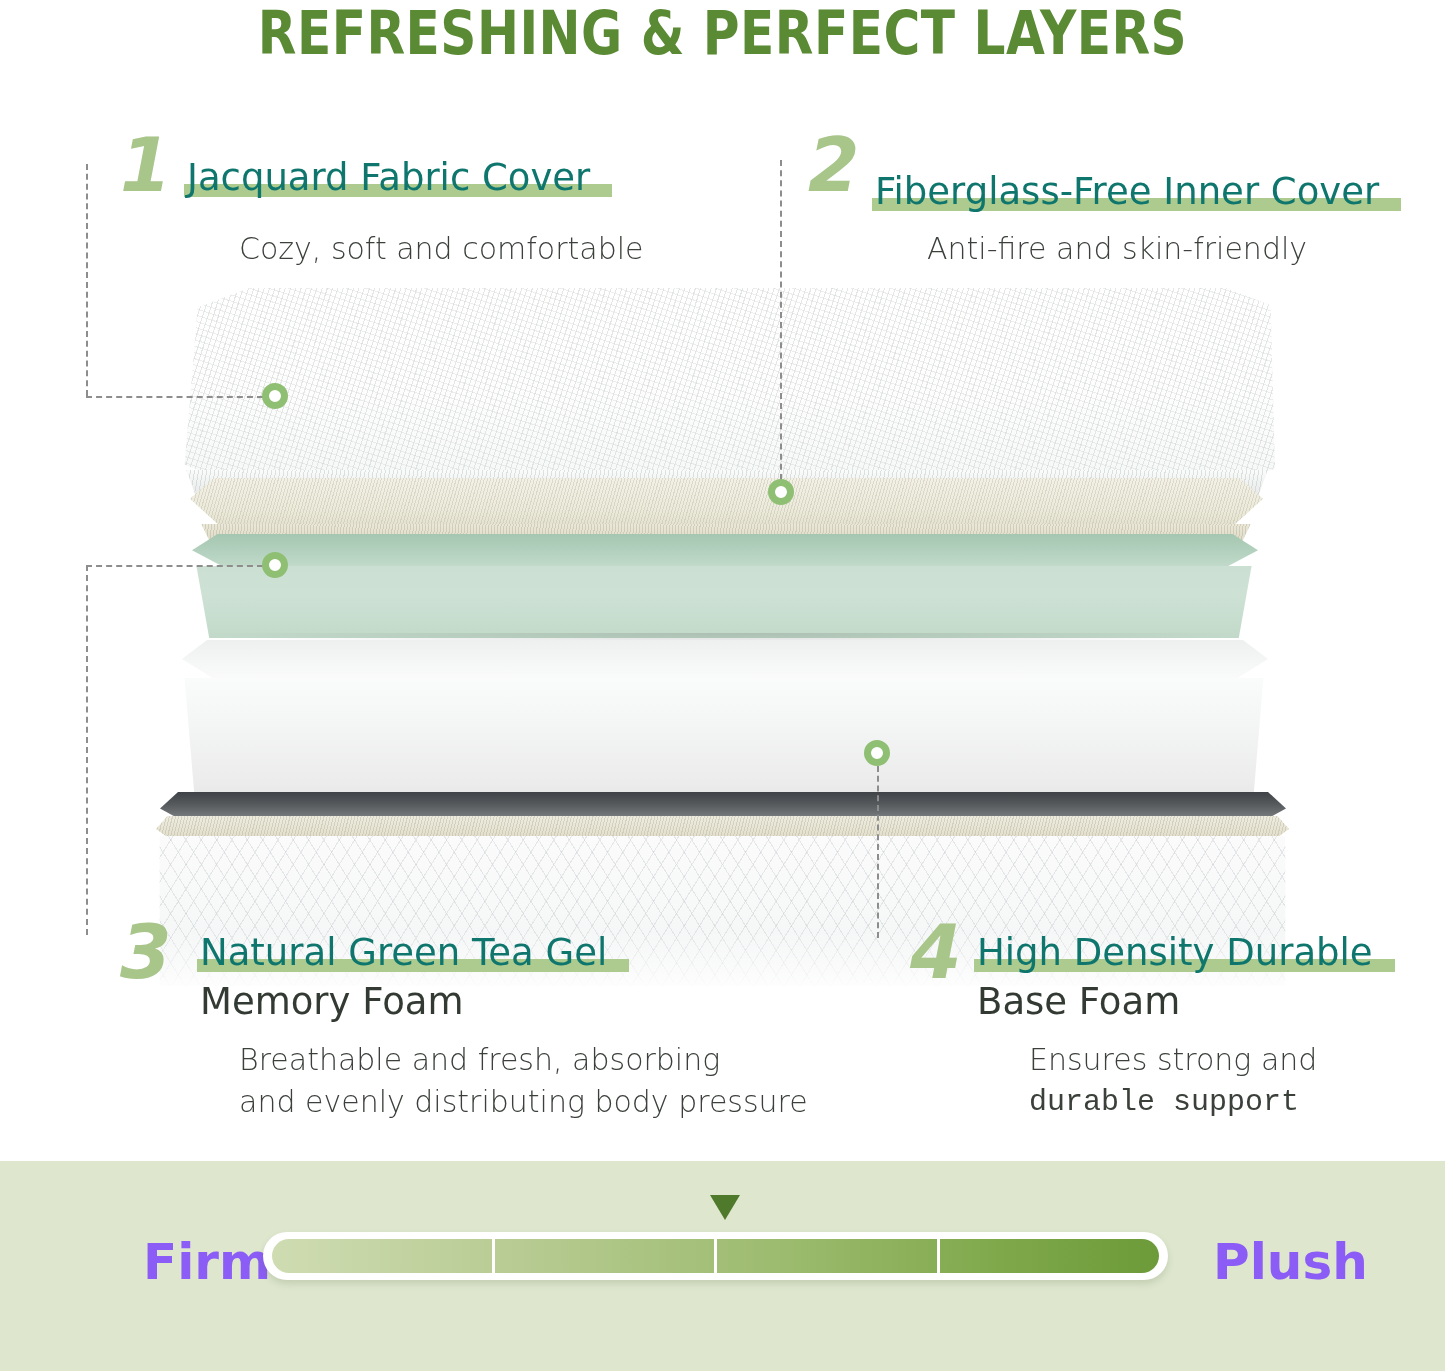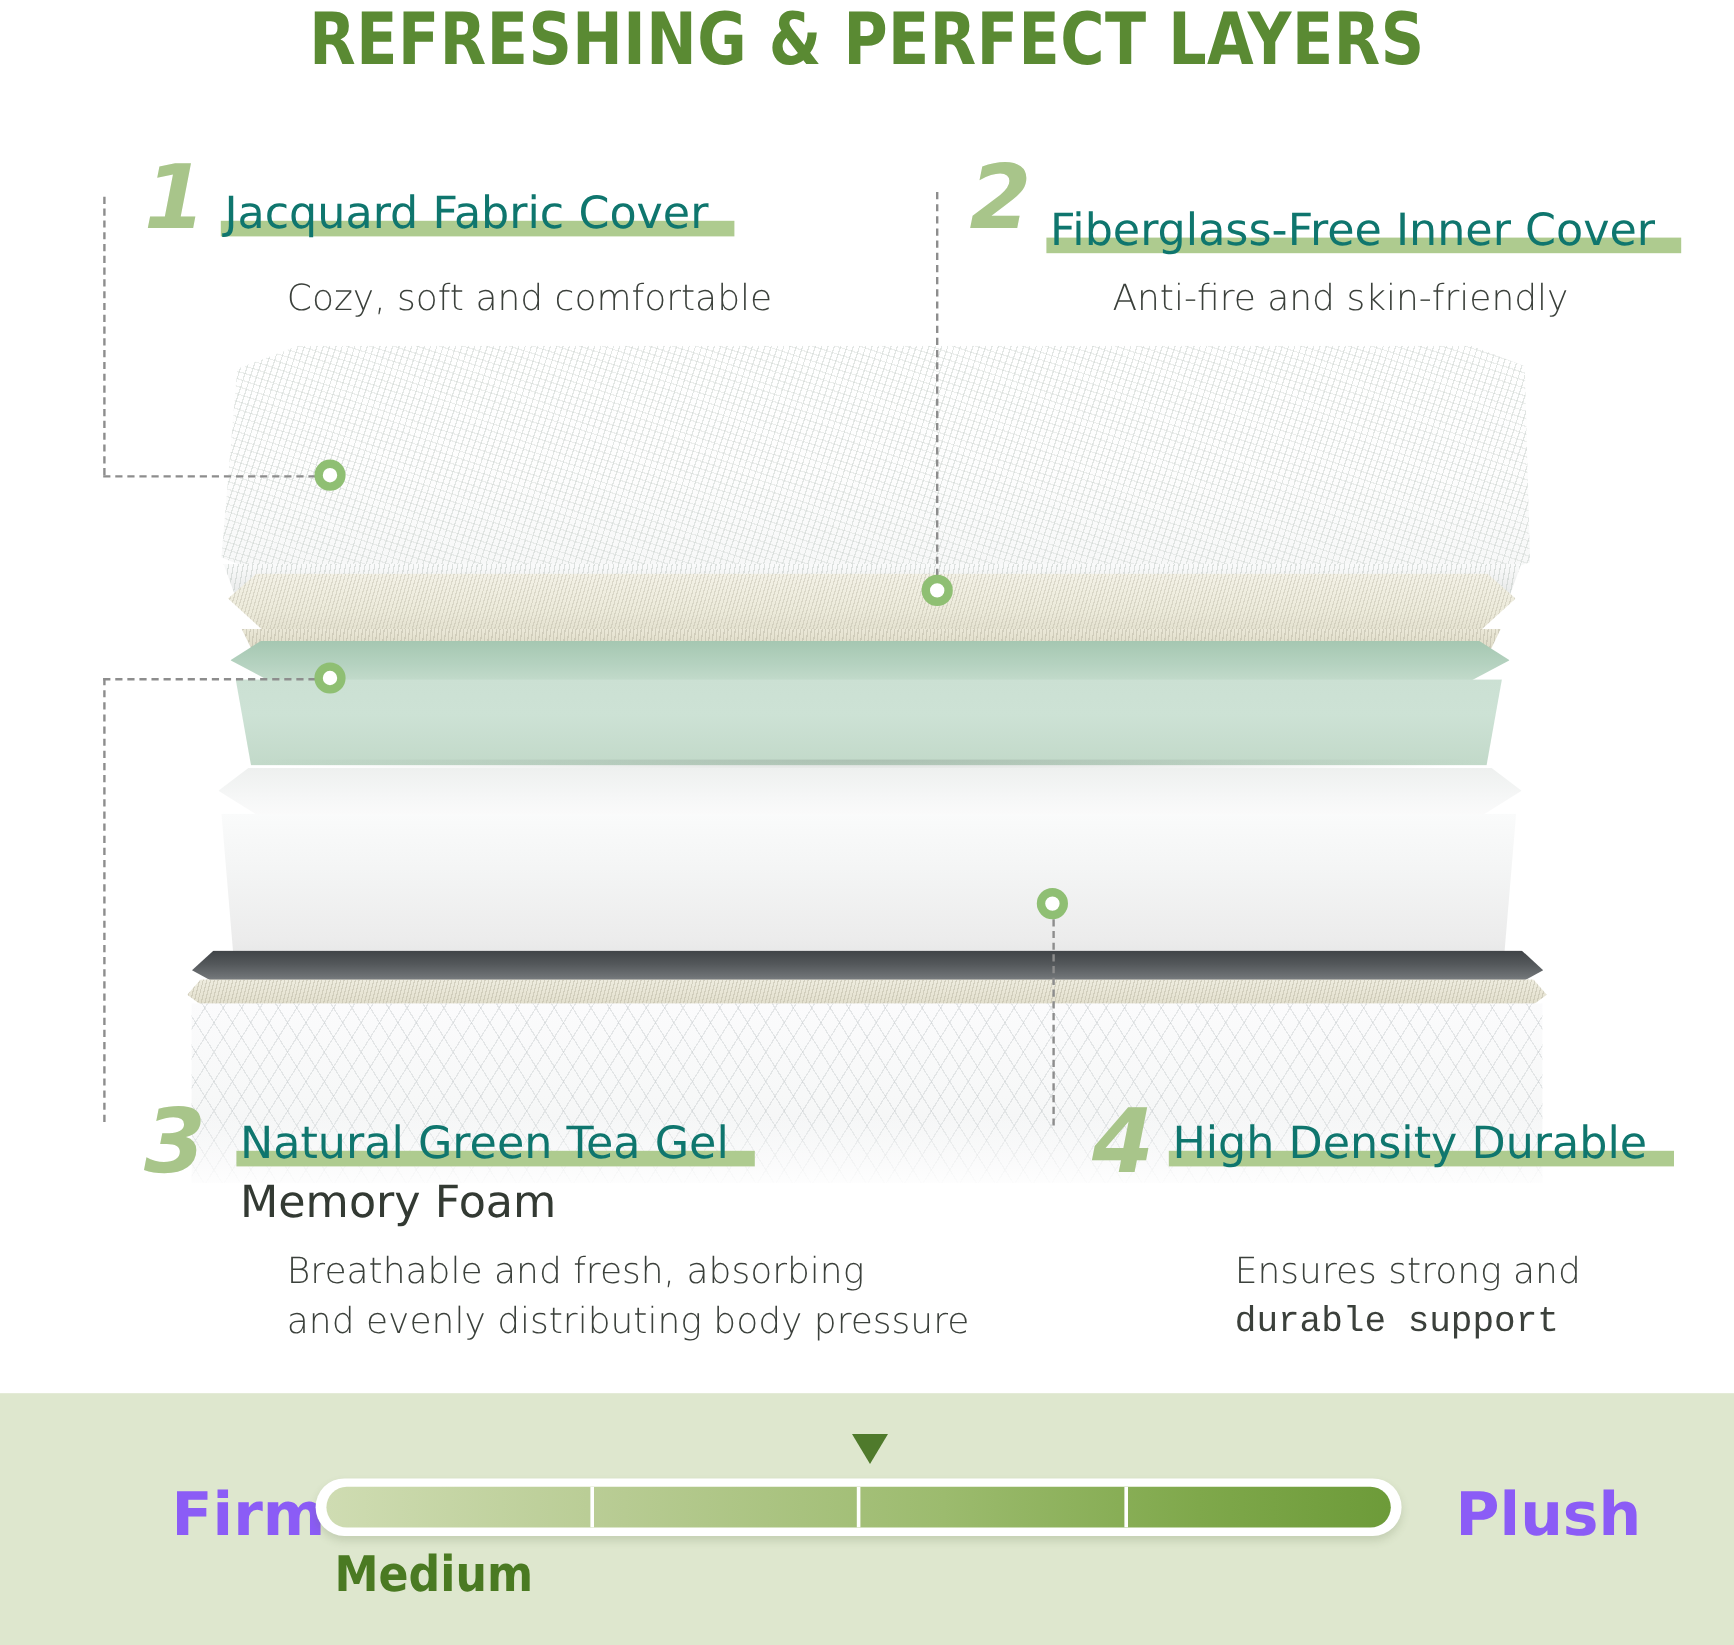--- a/index.html
+++ b/index.html
@@ -259,20 +259,21 @@
       <span class="ctitle2">Memory Foam</span>
     </div>
     <div class="cdesc" style="left:72px;top:166px;">and evenly distributing body pressure</div>
     <div class="cdesc" style="left:72px;top:124px;">Breathable and fresh, absorbing</div>
   </div>
 
   <div class="callout" style="left:910px;top:915px;width:520px;height:220px;">
     <div class="cnum">4</div>
     <div class="ctitlewrap" style="left:67px;top:14px;">
       <span class="ctitle hl">High Density Durable</span>
+      <span class="ctitle2">Base Foam</span>
     </div>
     <div class="cdesc" style="left:72px;top:124px;">Ensures strong and</div>
     <div class="cdesc" style="left:72px;top:166px;font-family:Liberation Mono, monospace;">durable support</div>
   </div>
 
   <div class="fpanel"></div>
 
   <div class="flabel left">Firm</div>
   <div class="flabel right">Plush</div>
 
@@ -280,15 +281,14 @@
 
   <div class="fbarshell">
     <div class="fbarinner">
       <div class="fseg"></div>
       <div class="fseg"></div>
       <div class="fseg"></div>
       <div class="fseg"></div>
     </div>
   </div>
 
-  <div class="fmedium">Medium</div>
 
 </div>
 
 </body></html>

